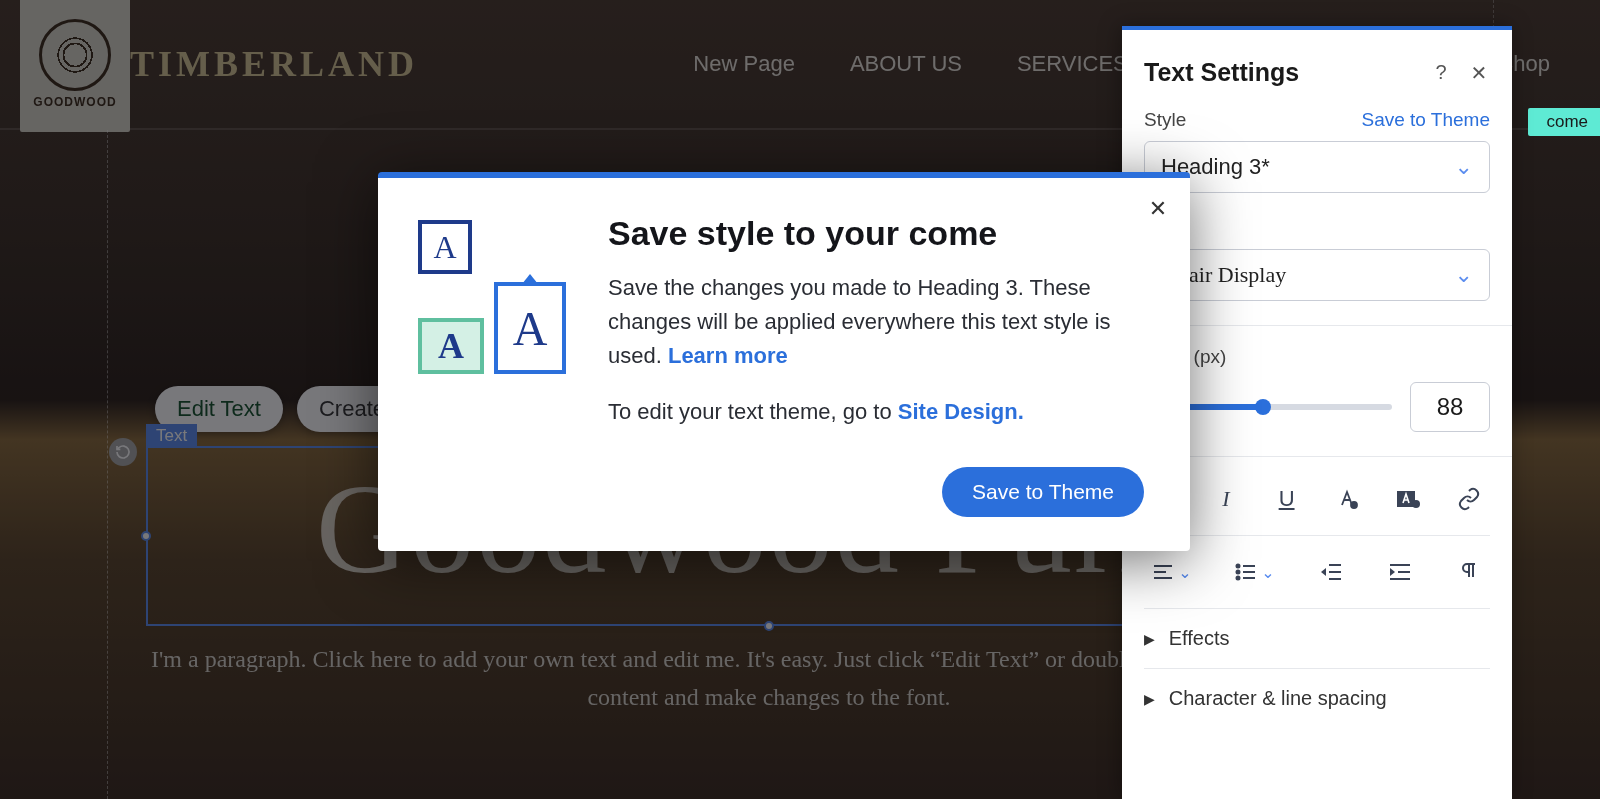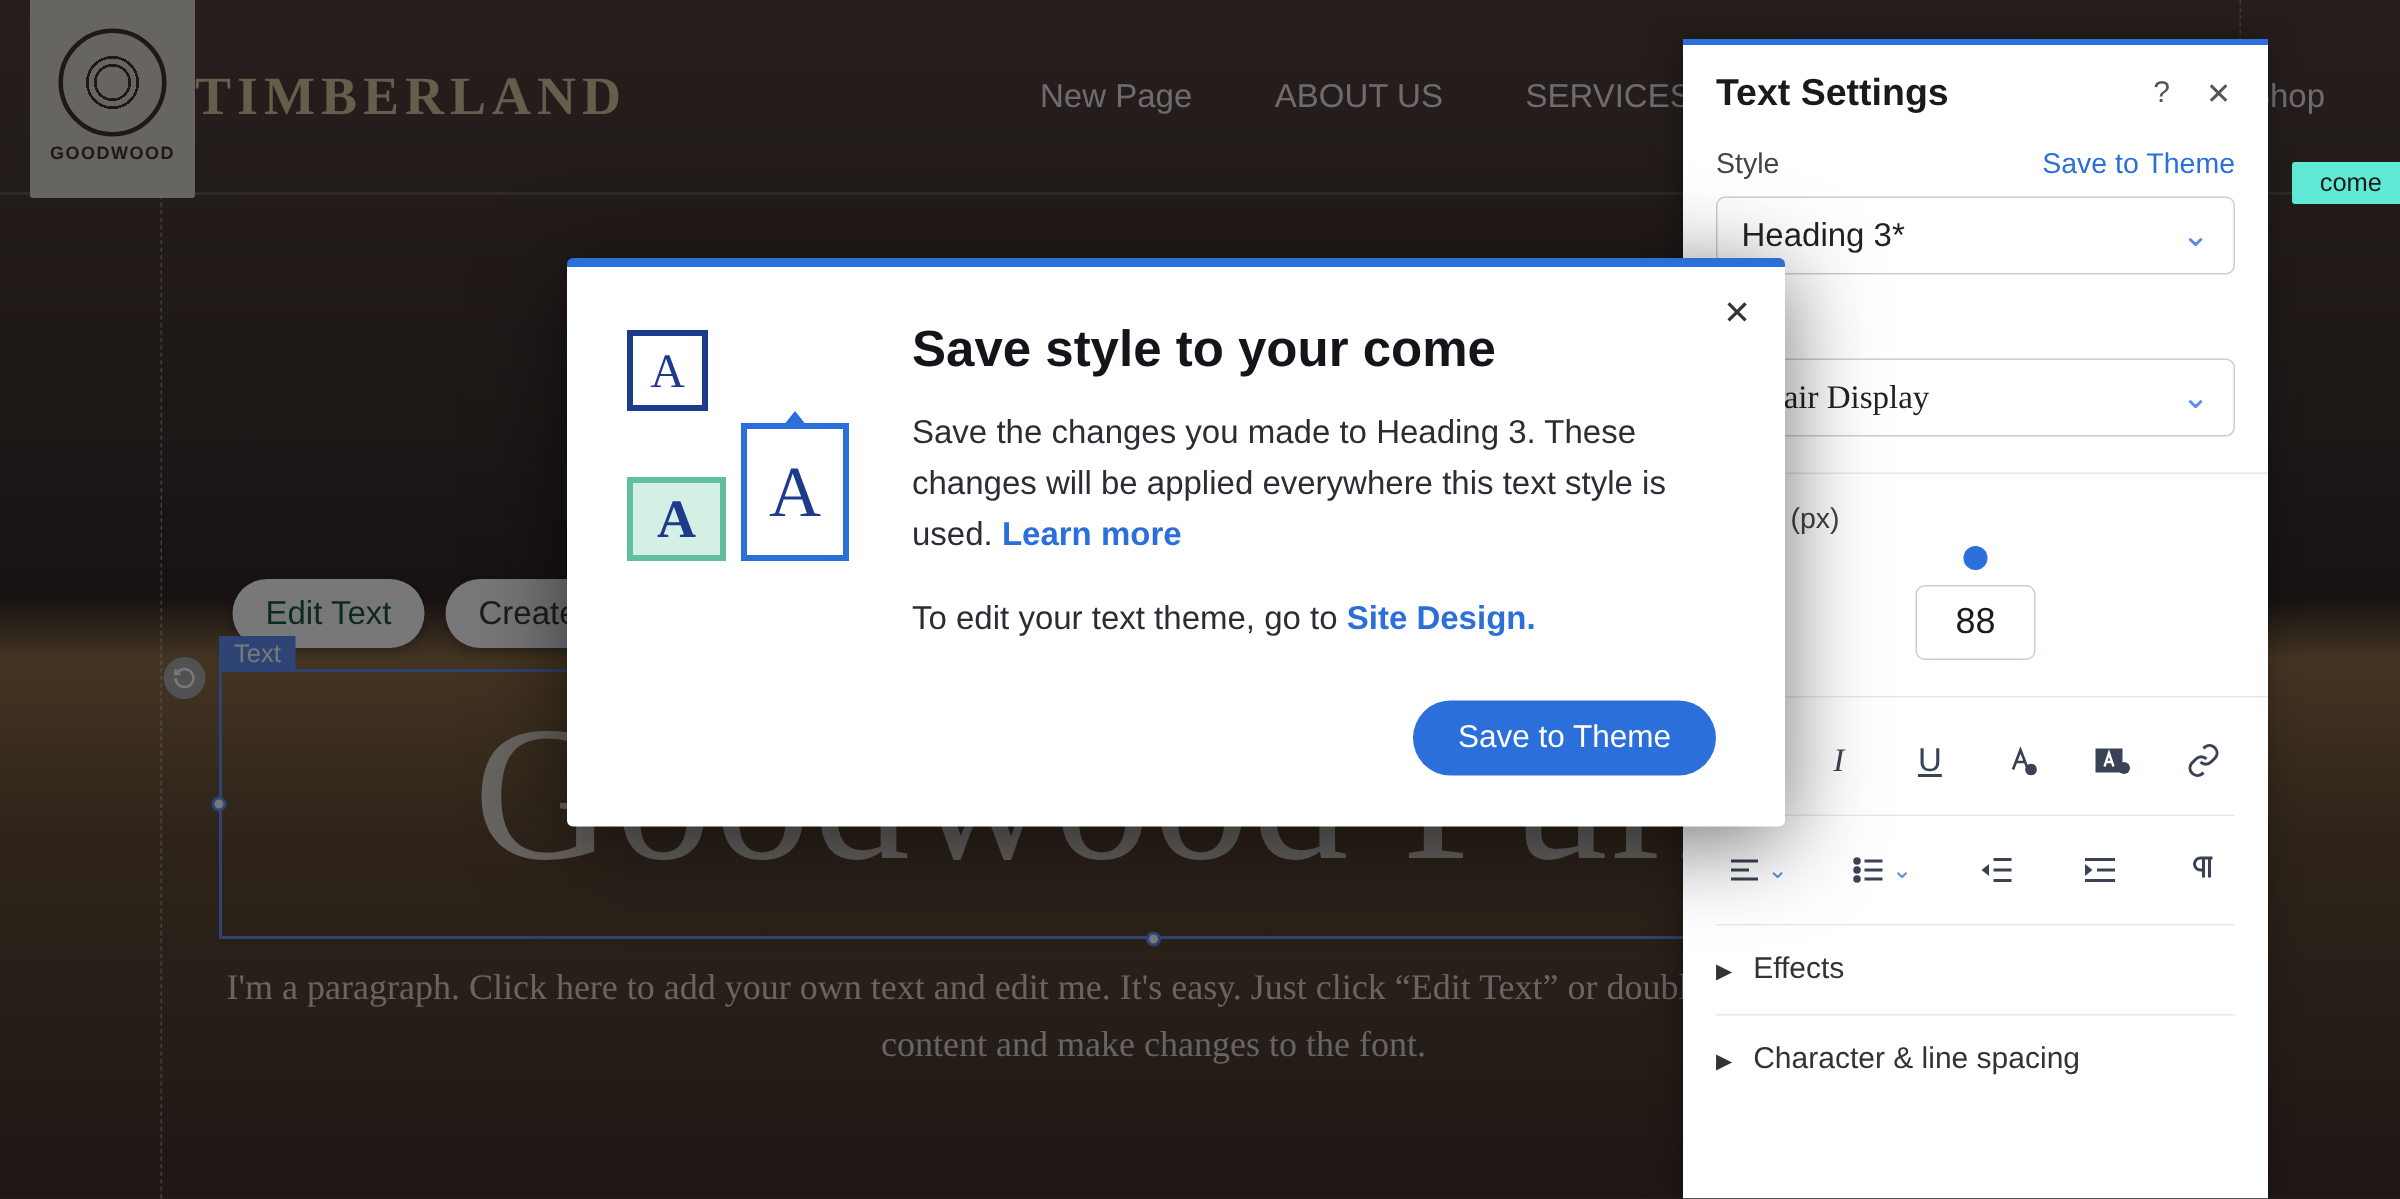--- a/index.html
+++ b/index.html
@@ -118,40 +118,40 @@
 }
 
 
 .panel {
   position:absolute; right:88px; top:26px; width:390px; bottom:0;
   background:#fff; box-shadow:-2px 0 20px rgba(0,0,0,0.35);
   border-top:4px solid #2b6fdb;
   display:flex; flex-direction:column;
 }
 .panel-header {
-  display:flex; align-items:center; padding:18px 22px 16px;
+  display:flex; align-items:center; padding:28px 22px 16px;
 }
 .panel-title { font-size:25px; font-weight:700; color:#1a1a1a; flex:1;}
 .panel-icon { width:22px; color:#555; margin-left:16px; cursor:pointer; font-size:20px; text-align:center;}
 .panel-body { padding:6px 22px 4px; overflow:hidden; flex:1;}
 .panel-row { margin-bottom:24px; }
 .panel-label { font-size:19px; color:#444; }
 .panel-link { color:#2b6fdb; font-size:19px; cursor:pointer; }
 .row-split { display:flex; justify-content:space-between; align-items:center; margin-bottom:10px;}
 .select-box {
   border:1px solid #c9cdd6; border-radius:6px; padding:12px 16px;
   font-size:22px; color:#222; display:flex; align-items:center; justify-content:space-between;
   cursor:pointer;
 }
 .select-box.serif { font-family: Georgia, 'Times New Roman', serif; }
 .chev { color:#5b8def; }
 
 .divider { height:1px; background:#e6e8ec; margin:4px -22px 20px;}
 
-.size-row { display:flex; gap:18px; align-items:center; margin-top:14px;flex-direction:column;}
+.size-row { display:flex; gap:18px; align-items:center; margin-top:14px;}
 .slider {
   flex:1; height:6px; background:linear-gradient(to right,#2b6fdb 0%, #2b6fdb 48%, #d6dae2 48%, #d6dae2 100%);
   border-radius:3px; position:relative;
 }
 .slider-thumb {
   position:absolute; left:48%; top:50%; transform:translate(-50%,-50%);
   width:16px;height:16px;background:#2b6fdb;border-radius:50%;
 }
 .size-input {
   width:80px; border:1px solid #c9cdd6; border-radius:6px; padding:10px 0;

